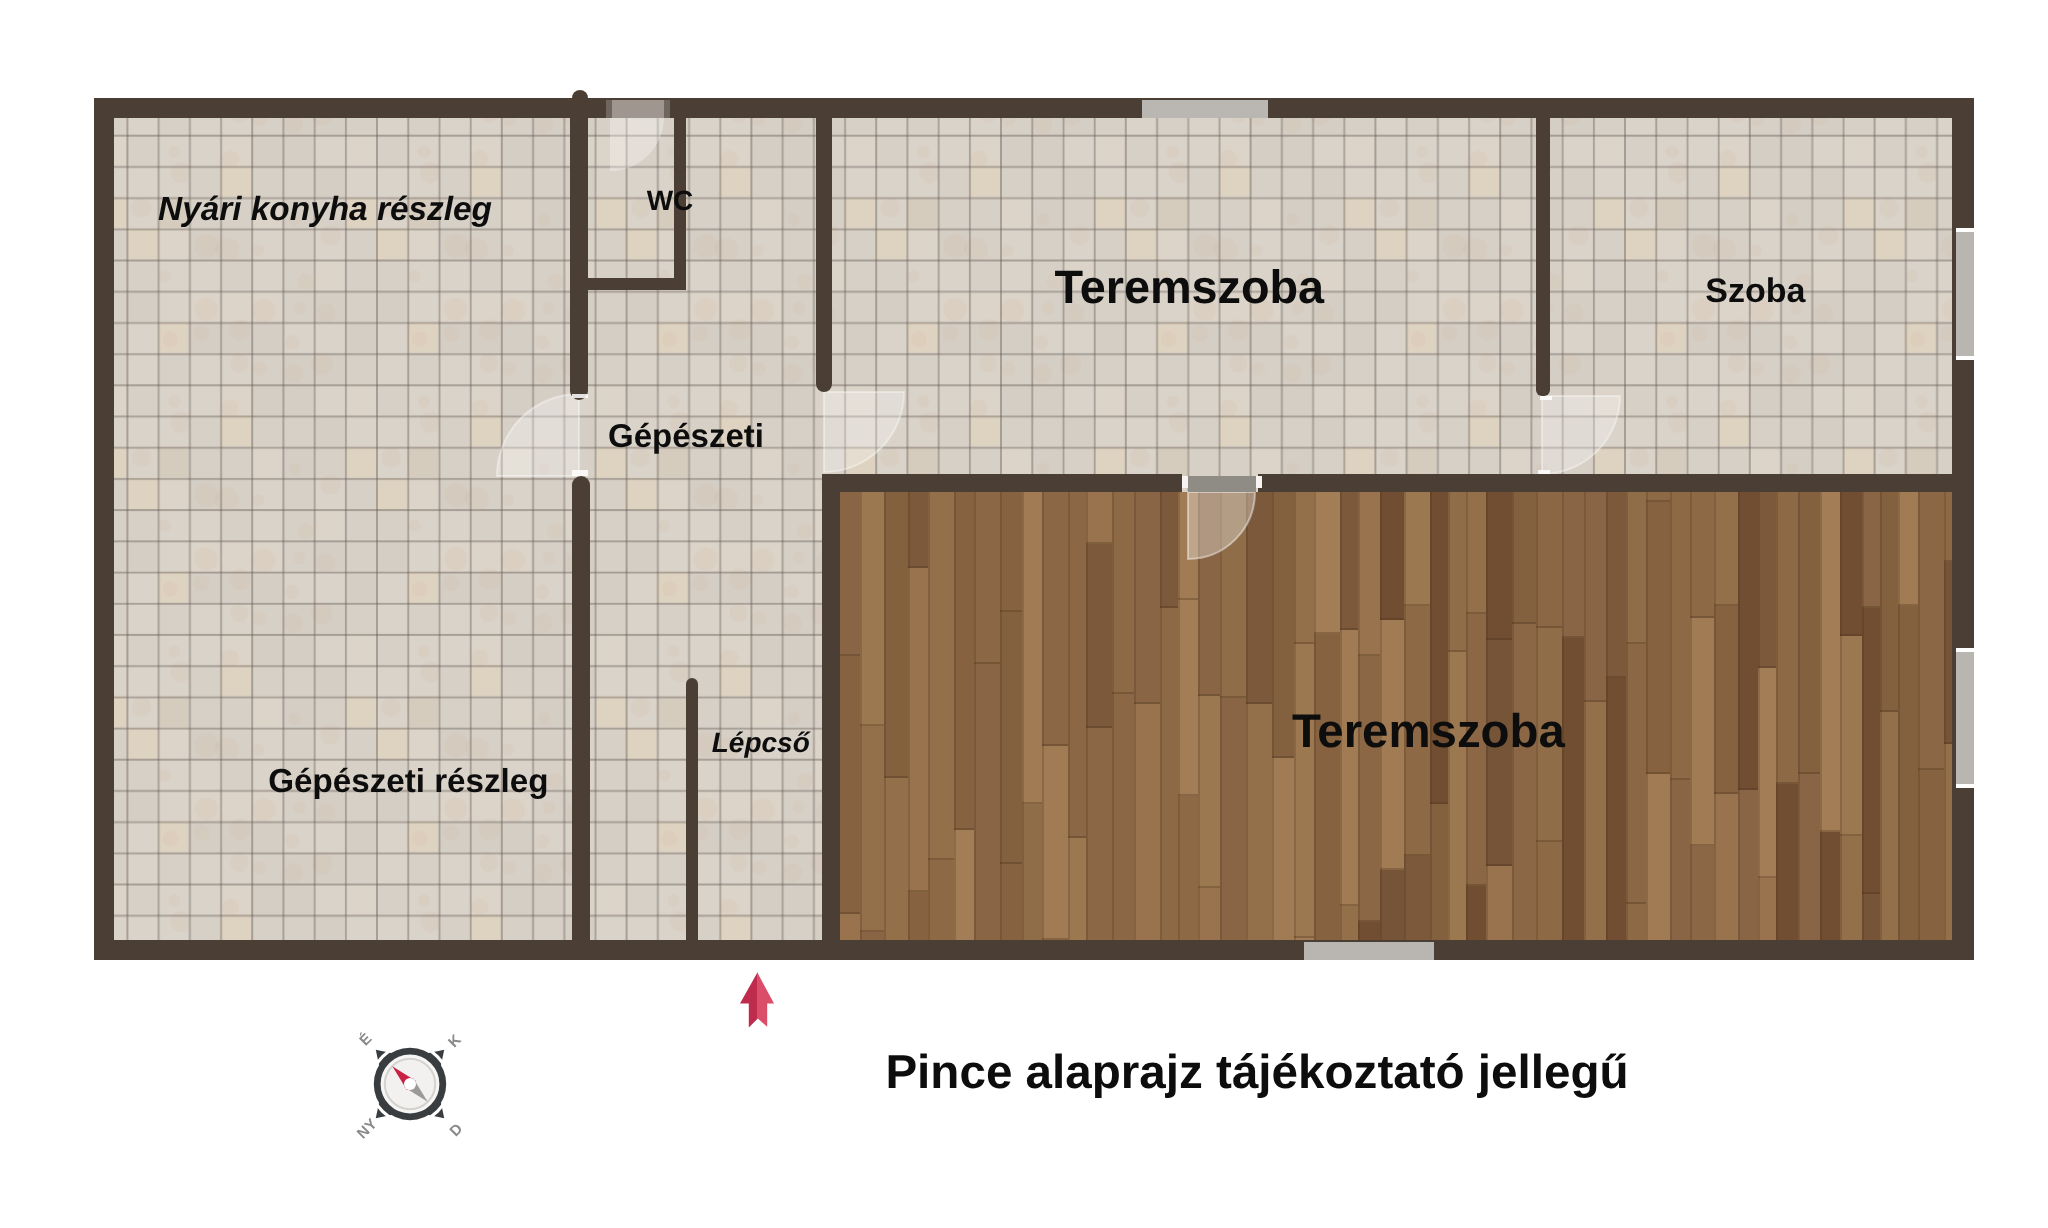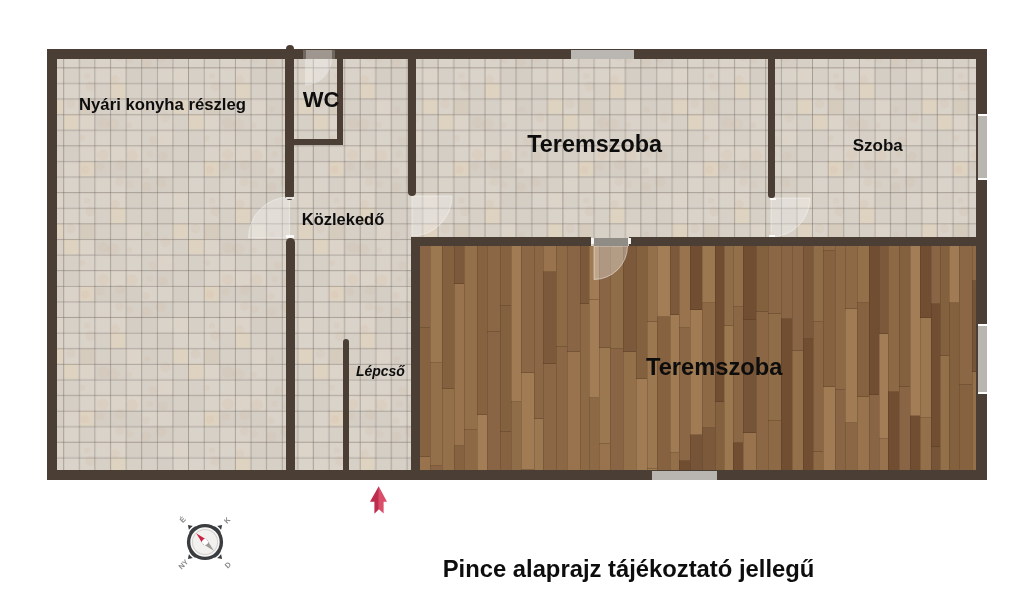--- a/index.html
+++ b/index.html
@@ -491,32 +491,33 @@
   <div style="position:absolute;left:769px;top:234.5px;width:6px;height:2.5px;background:rgba(255,255,255,0.85);"></div>
 
   <div style="position:absolute;left:594px;top:237.5px;width:33.5px;height:8.5px;background:#8e8c84;"></div>
   <div style="position:absolute;left:591.2px;top:237.5px;width:3px;height:6px;background:#f5f4f2;"></div>
   <div style="position:absolute;left:627.6px;top:237.5px;width:3px;height:6px;background:#f5f4f2;"></div>
 
   <div style="position:absolute;left:303px;top:50px;width:32px;height:8.5px;background:#9e968f;"></div>
   <div style="position:absolute;left:303px;top:50px;width:3px;height:8.5px;background:#6f665e;"></div>
   <div style="position:absolute;left:332px;top:50px;width:3px;height:8.5px;background:#6f665e;"></div>
 
-  <div class="lbl" style="left:162.5px;top:104.9px;font-size:16.7px;">Nyári konyha részleg</div>
-
-  <div class="lbl" style="left:321px;top:100.2px;font-size:22px;">WC</div>
+  <div class="lbl" style="left:162.5px;top:104.9px;font-size:16.7px;font-style:italic;">Nyári konyha részleg</div>
+
+  <div class="lbl" style="left:335px;top:100.2px;font-size:14px;">WC</div>
 
   <div class="lbl" style="left:594.7px;top:143.6px;font-size:23.4px;">Teremszoba</div>
 
   <div class="lbl" style="left:877.7px;top:145.6px;font-size:17px;">Szoba</div>
 
-  <div class="lbl" style="left:343px;top:218.5px;font-size:16.5px;">Közlekedő</div>
+  <div class="lbl" style="left:343px;top:218.5px;font-size:16.5px;">Gépészeti</div>
 
   <div class="lbl" style="left:380.4px;top:371.1px;font-size:14px;font-style:italic;">Lépcső</div>
 
+  <div class="lbl" style="left:204.2px;top:390.8px;font-size:16.6px;">Gépészeti részleg</div>
 
   <div class="lbl" style="left:714.2px;top:367px;font-size:23.7px;">Teremszoba</div>
 
   <svg width="30" height="40" viewBox="0 0 30 40" style="position:absolute;left:364px;top:482px;" xmlns="http://www.w3.org/2000/svg">
     <polygon points="14.7,4.3 6,19.8 10.4,19.8 10.4,31.8 14.9,27.3 14.9,4.3" fill="#bf2b4c"></polygon>
     <polygon points="14.7,4.3 23,19.8 19.6,19.8 19.6,31.4 14.9,27.3 14.9,4.3" fill="#da4e69"></polygon>
   </svg>
 
   <svg width="80" height="80" viewBox="0 0 80 80" style="position:absolute;left:165px;top:502px;" xmlns="http://www.w3.org/2000/svg">
     <g transform="rotate(-45 40 40)">
@@ -534,15 +535,15 @@
       <circle cx="40" cy="40" r="3" fill="#ffffff"></circle>
       <g fill="#8a8a8a" font-family="Liberation Sans, sans-serif" font-size="7.5" font-weight="bold" text-anchor="middle">
         <text x="40" y="11">É</text>
         <text x="71" y="43">K</text>
         <text x="40" y="75">D</text>
         <text x="9" y="43">NY</text>
       </g>
     </g>
   </svg>
 
-  <div class="lbl" style="left:628.5px;top:536.6px;font-size:23.8px;margin-top:32px;">Pince alaprajz tájékoztató jellegű</div>
+  <div class="lbl" style="left:628.5px;top:536.6px;font-size:23.8px;">Pince alaprajz tájékoztató jellegű</div>
 
 </div>
 
 </body></html>

